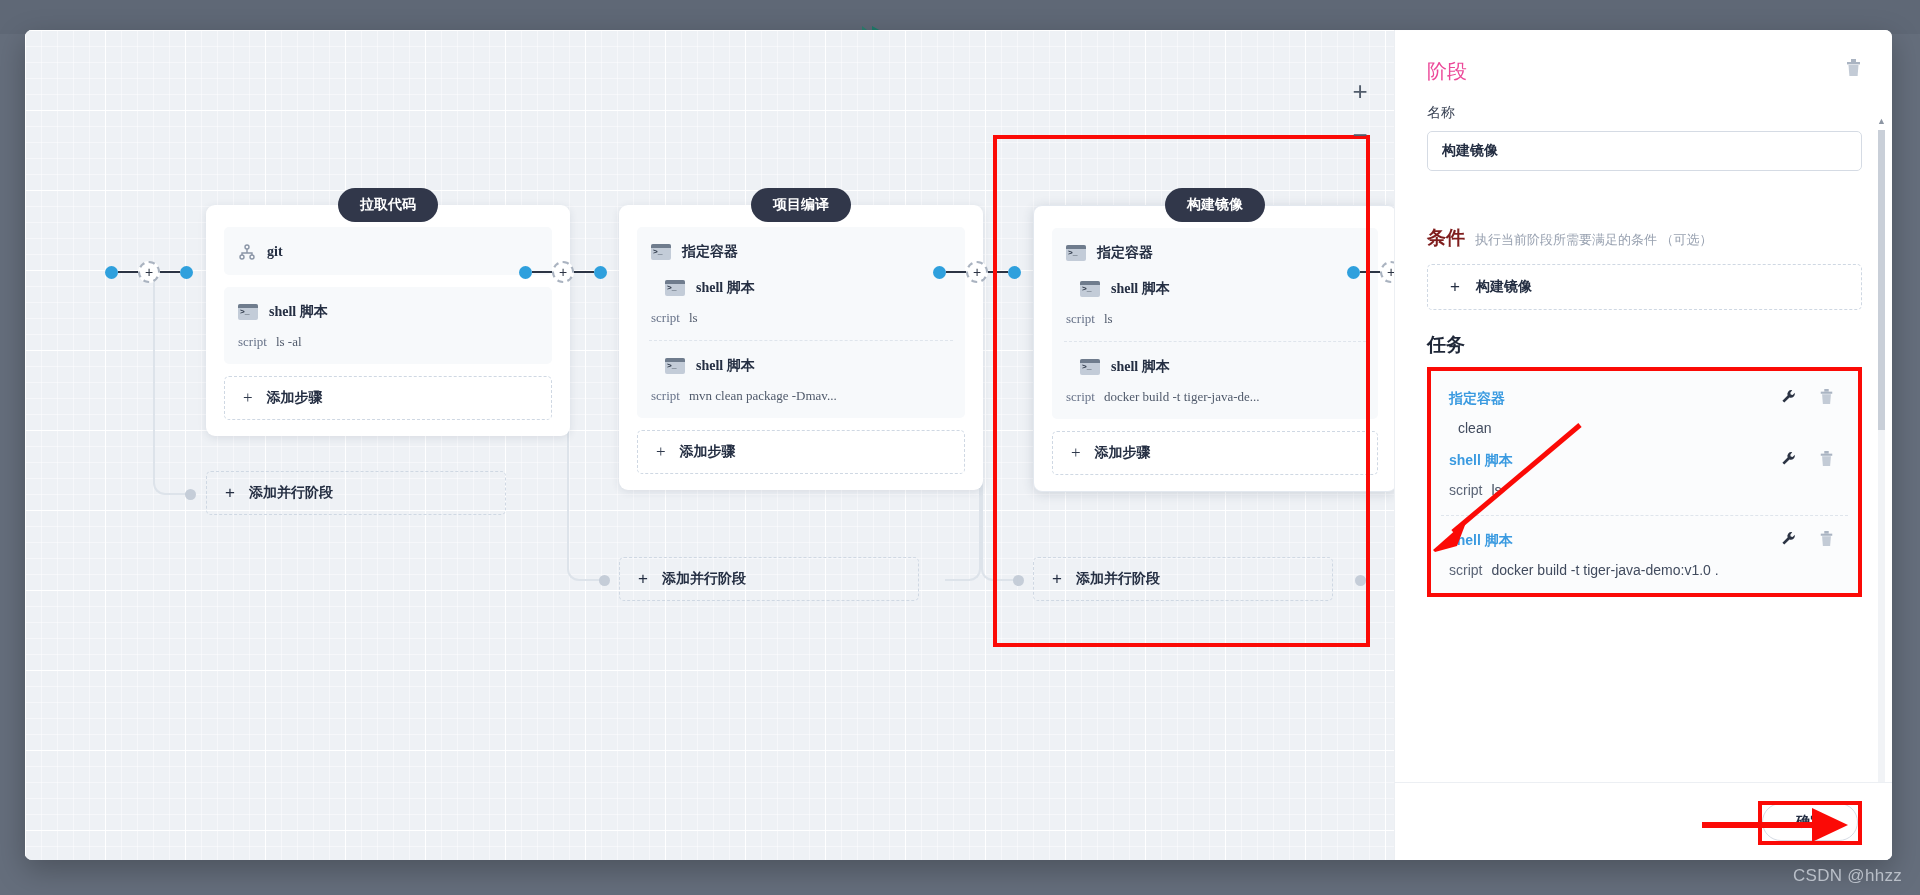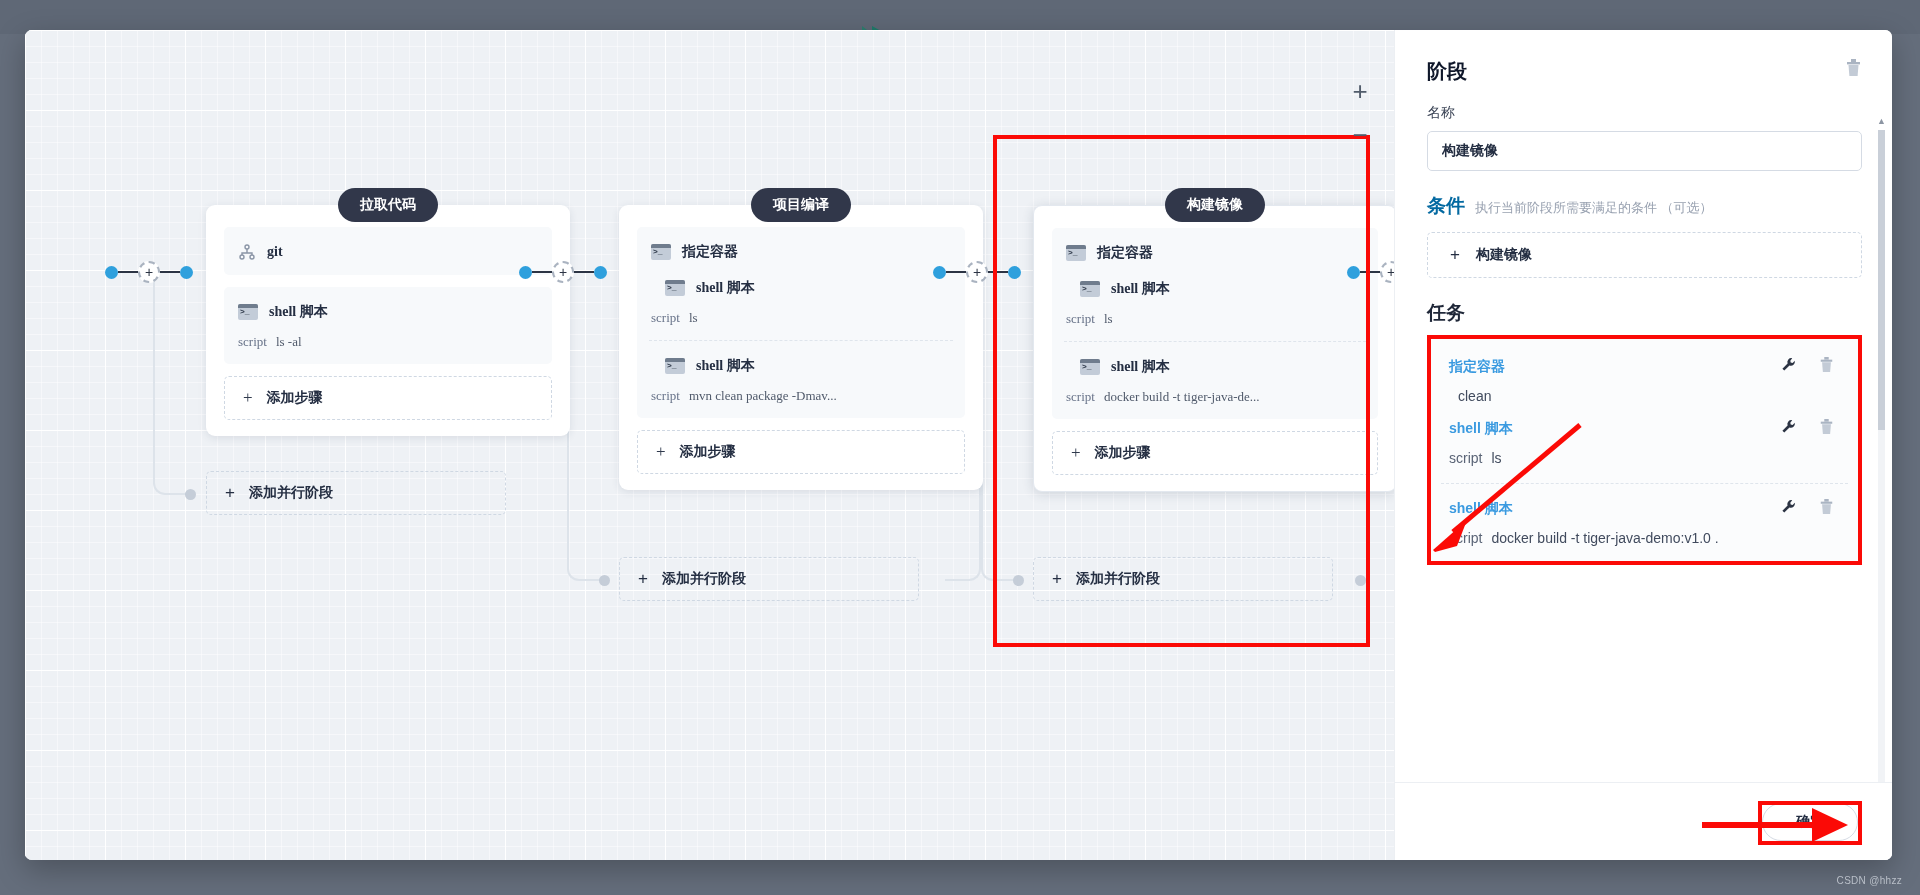--- a/index.html
+++ b/index.html
@@ -224,21 +224,21 @@
     background: #fff;
     display: flex; flex-direction: column;
     border-left: 1px solid #eceff3;
   }
   .panel-scroll {
     flex: 1; padding: 28px 30px 10px 32px; overflow: hidden; position: relative;
   }
   .panel-head {
     display: flex; align-items: flex-start; justify-content: space-between;
   }
-  .panel-title { font-size: 20px; font-weight: 700; color: #0f172a; }
+  .panel-title { font-size: 20px; font-weight: 400; color: #ec4899; }
   .trash-icon { cursor: pointer; }
 
   .field-label { font-size: 14px; color: #3b4456; margin: 19px 0 9px; }
   .text-input {
     width: 100%; height: 40px;
     border: 1px solid #d5dbe4; border-radius: 5px;
     padding: 0 14px;
     font-size: 14px; font-weight: 700; color: #242e42;
     font-family: inherit;
     background: #fff; outline: none;
@@ -261,21 +261,21 @@
     transform: translateY(-70%) rotate(45deg);
     pointer-events: none;
   }
 
   .desc {
     font-size: 14px; line-height: 26px; color: #98a1b0;
     margin-top: 13px;
   }
 
   .cond-row { margin-top: 22px; display: flex; align-items: baseline; gap: 10px; }
-  .cond-title { font-size: 19px; font-weight: 700; color: #0369a1; }
+  .cond-title { font-size: 19px; font-weight: 700; color: #7f1d1d; margin-top: 32px; }
   .cond-hint { font-size: 13px; color: #98a1b0; }
 
   .add-cond {
     margin-top: 13px;
     border: 1px dashed #cfd8e3; border-radius: 5px;
     padding: 12px 0 12px 22px;
     font-size: 14px; font-weight: 700; color: #242e42;
     display: flex; align-items: center; gap: 16px; cursor: pointer;
   }
   .add-cond .plus { font-weight: 400; font-size: 17px; }
@@ -324,21 +324,21 @@
     width: 104px; height: 44px;
     border: 4px solid #fb0a06;
     pointer-events: none;
   }
 
   
   .arrow-svg { position: absolute; pointer-events: none; z-index: 20; }
 
   .watermark {
     position: absolute; right: 18px; bottom: 9px;
-    color: #b9bfc8; font-size: 10px; z-index: 30;
+    color: #b9bfc8; font-size: 17px; z-index: 30;
     letter-spacing: .3px;
   }
 </style>
 </head>
 <body>
 
 <div class="page-backdrop"></div>
 
 <div class="brand-strip">
   <div class="brand-wrap">

